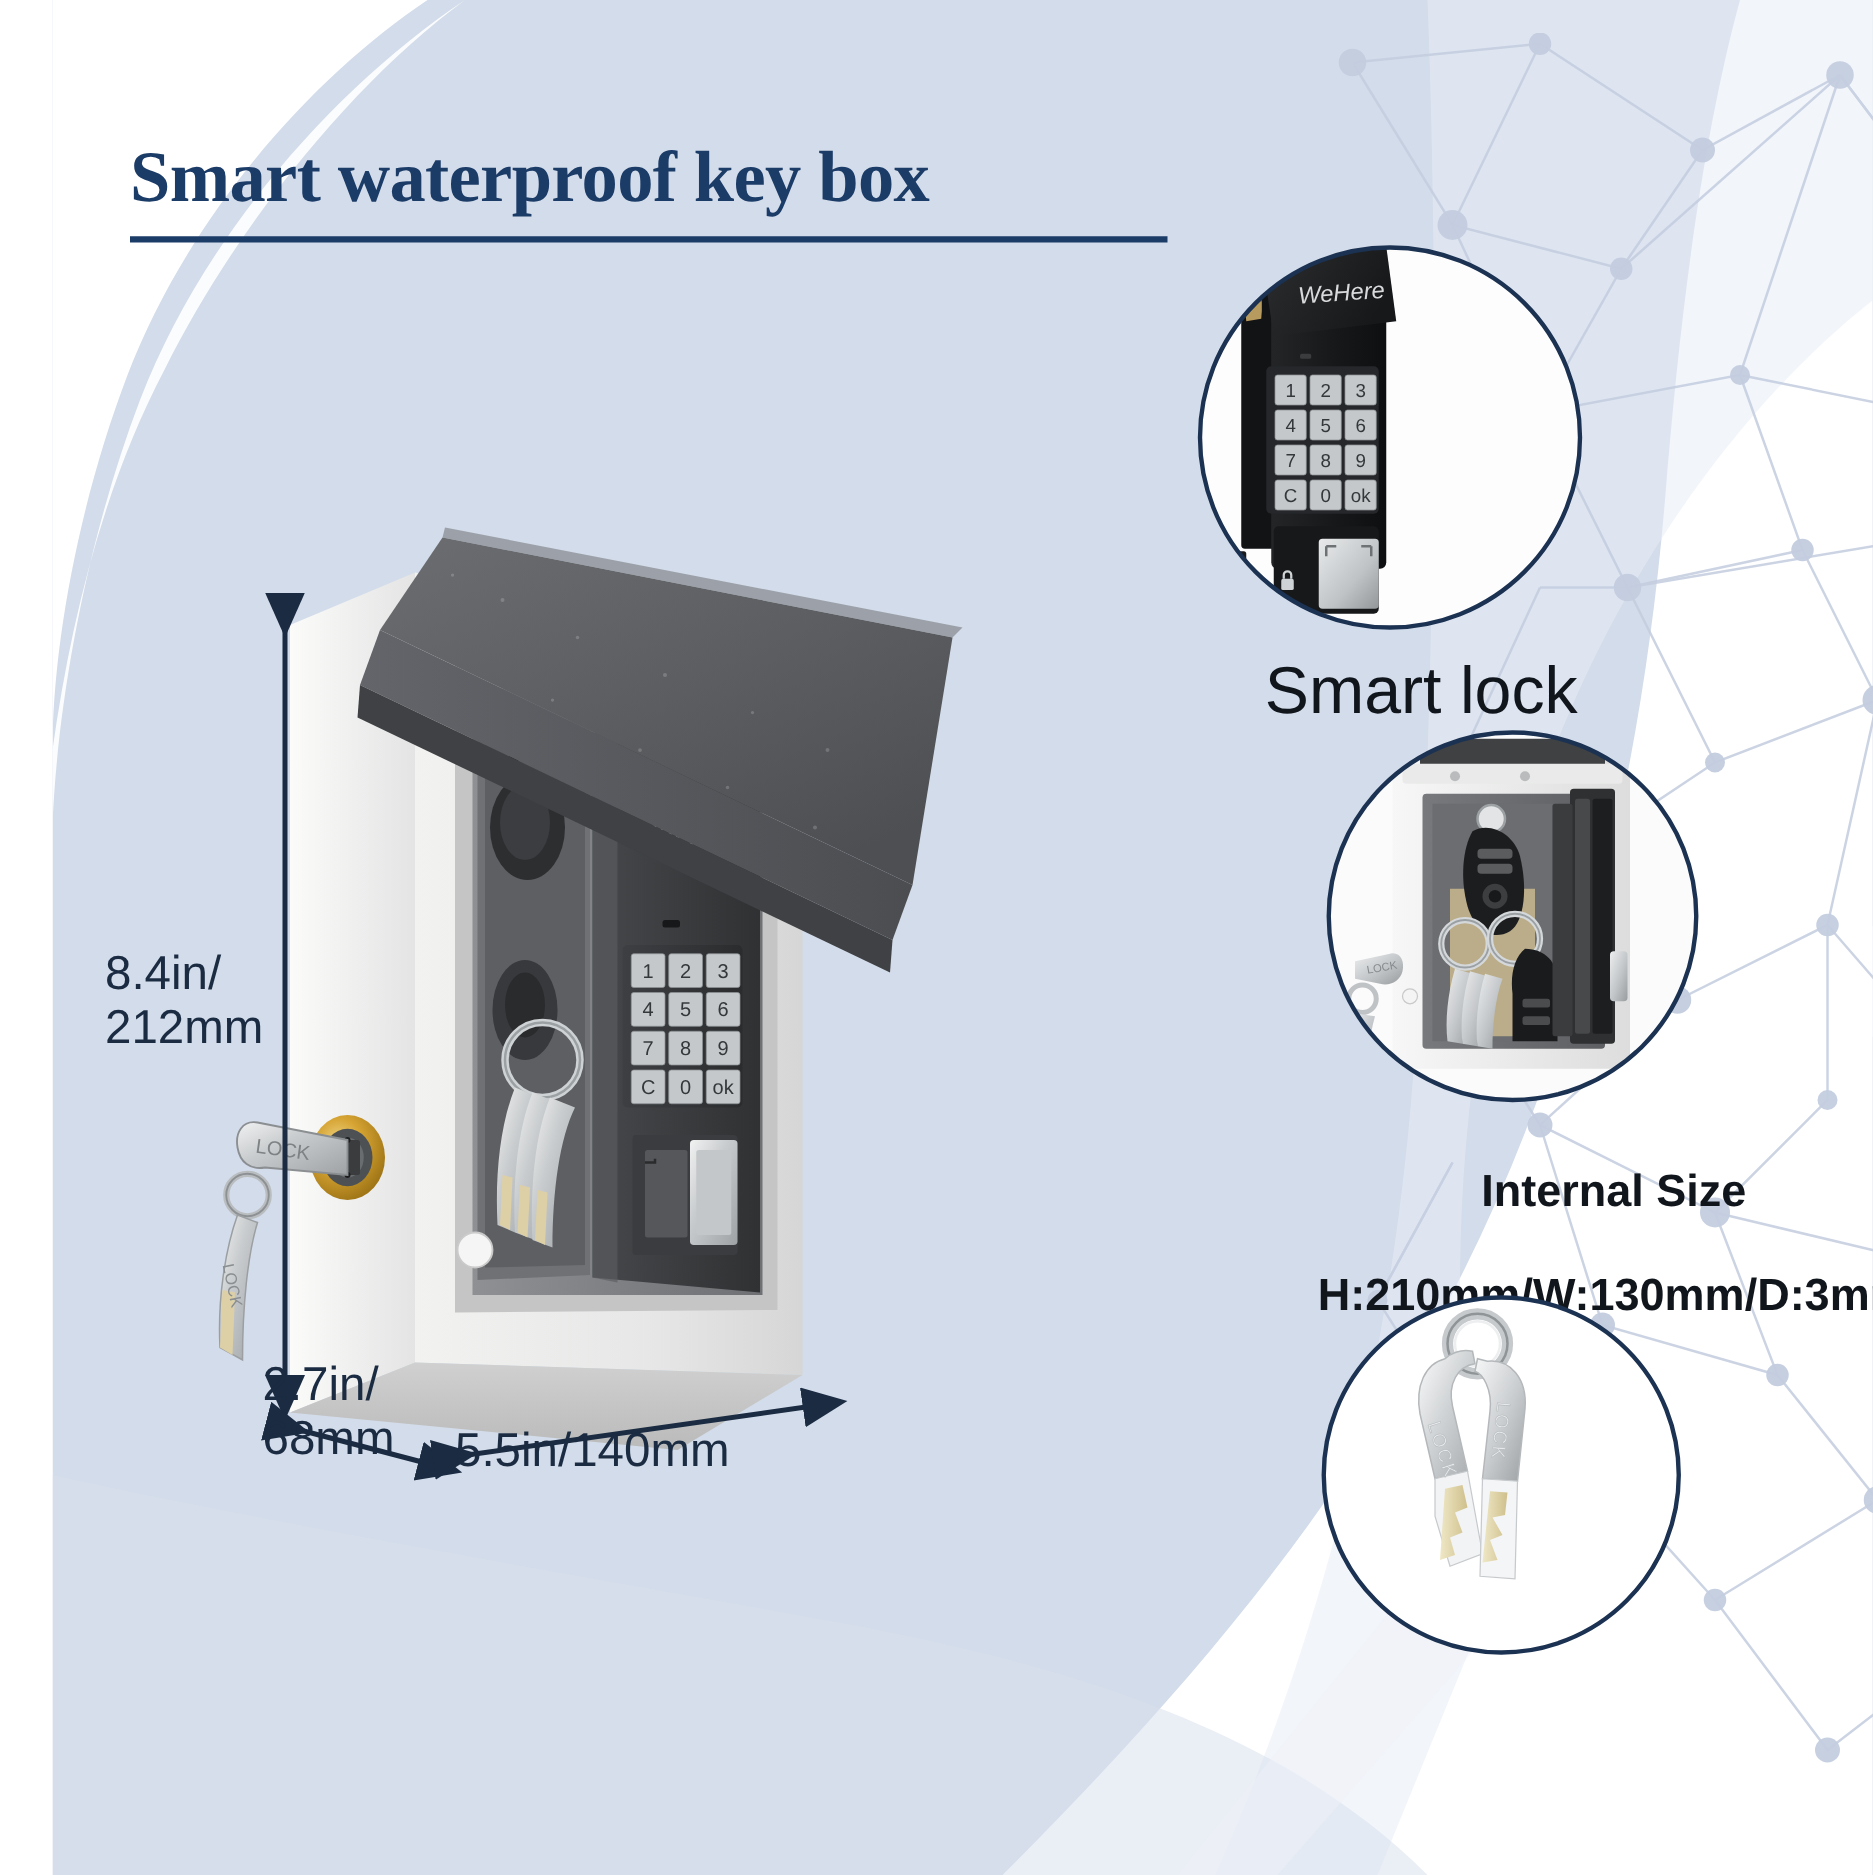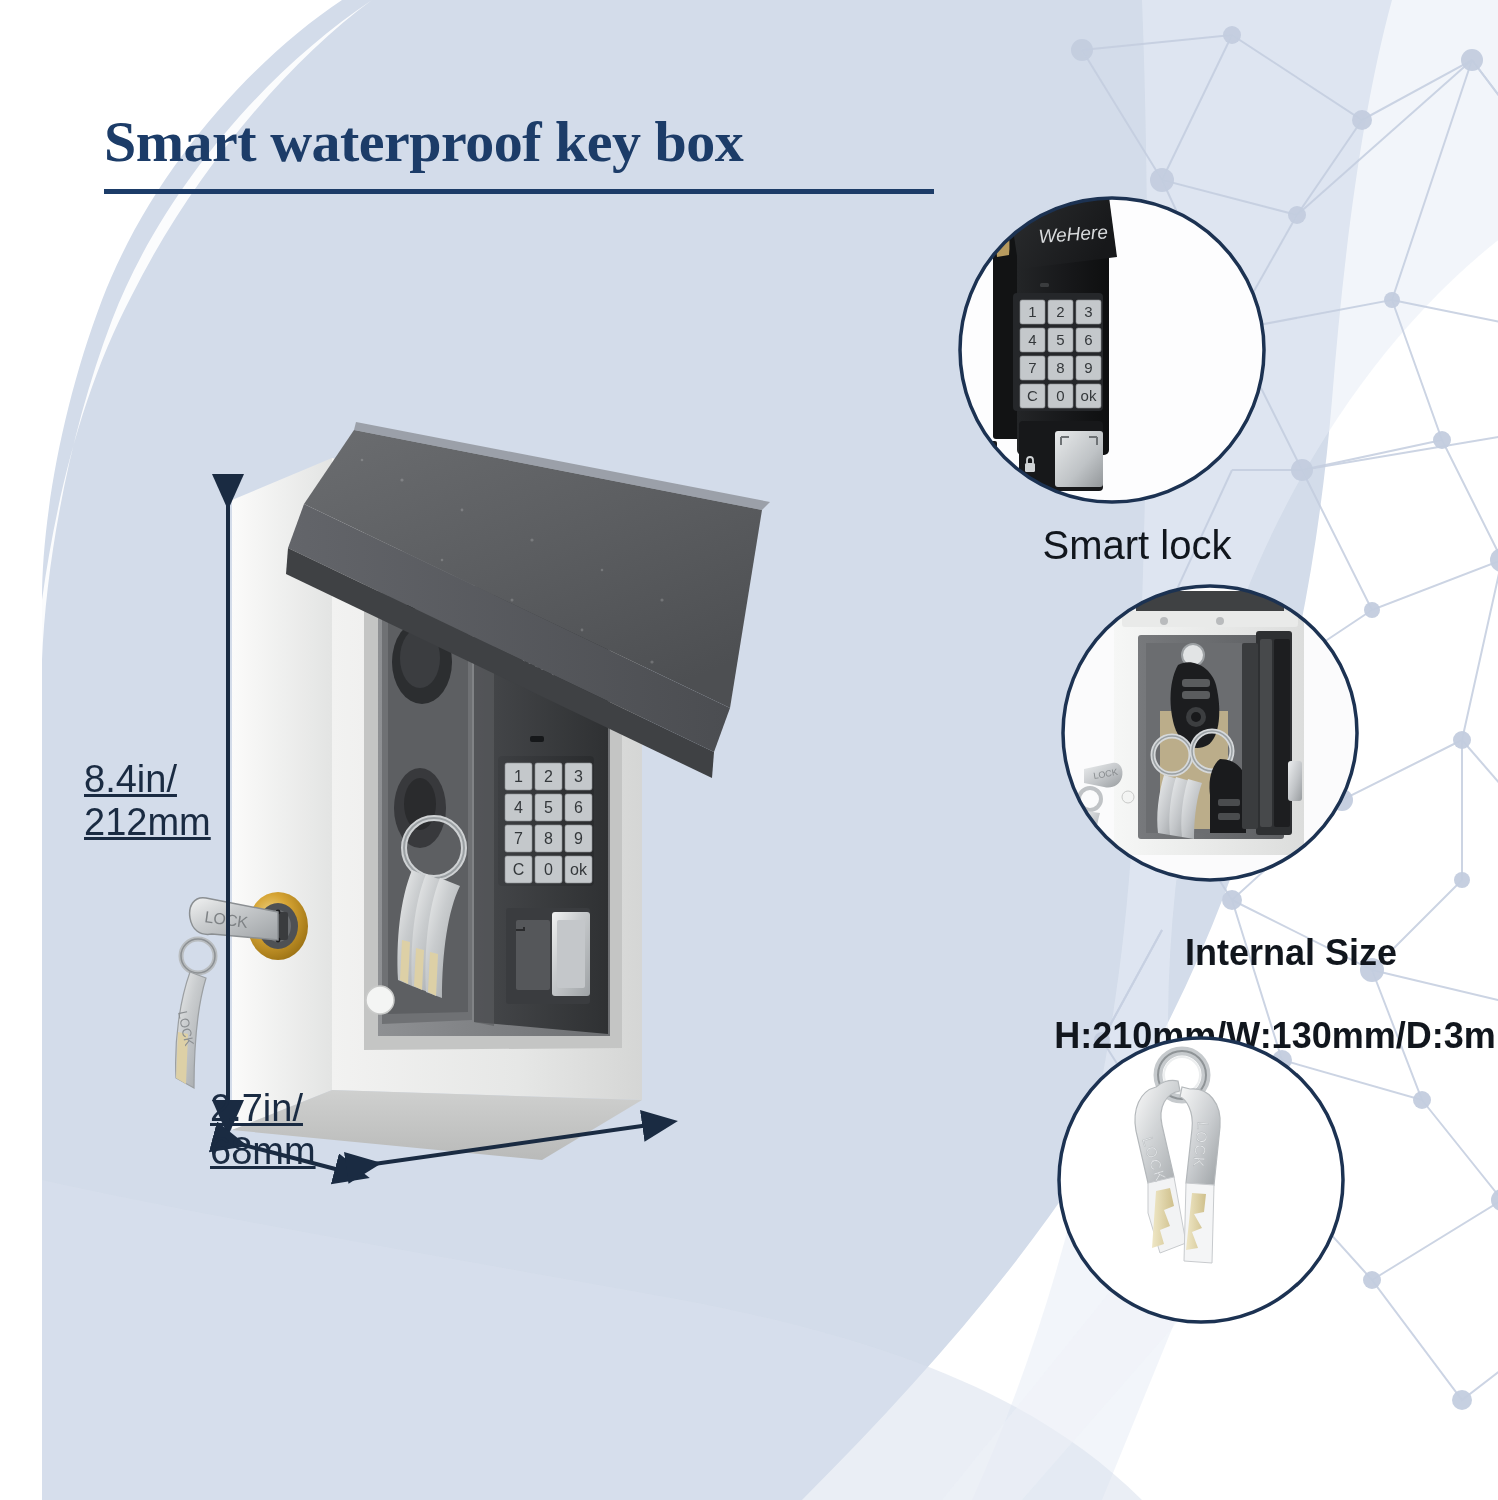--- a/index.html
+++ b/index.html
@@ -52,31 +52,30 @@
   .abs { position: absolute; }
 
   
   .dim-label {
     position: absolute;
     color: #1a2b42;
     font-size: 38px;
     line-height: 1.12;
     font-family: "Liberation Sans", sans-serif;
     white-space: pre-line;
-    text-decoration: underline;
   }
   #dim-height { left: 42px; top: 758px; }
   #dim-depth  { left: 168px; top: 1087px; }
   #dim-width  { left: 322px; top: 1140px; white-space: nowrap; }
 
   
   .callout-caption {
     position: absolute;
     color: #11161d;
-    font-size: 40px;
+    font-size: 53px;
     text-align: center;
     line-height: 1.16;
     white-space: pre-line;
     font-family: "Liberation Sans", sans-serif;
   }
   #caption-smart-lock  { left: 900px; top: 522px; width: 390px; }
   #caption-internal    { left: 1000px; top: 890px; width: 498px; font-size: 36px; font-weight: bold; }
   #caption-keys        { left: 920px; top: 1342px; width: 440px; }
 </style>
 </head>
@@ -378,20 +377,21 @@
 
     <line x1="198" y1="1144" x2="320" y2="1176" stroke="#1a2b42" stroke-width="4" marker-start="url(#ah2)" marker-end="url(#ah)"></line>
 
     <line x1="332" y1="1164" x2="628" y2="1122" stroke="#1a2b42" stroke-width="4" marker-start="url(#ah2)" marker-end="url(#ah)"></line>
   </svg>
 
   <div class="dim-label" id="dim-height">8.4in/
 212mm</div>
   <div class="dim-label" id="dim-depth">2.7in/
 68mm</div>
+  <div class="dim-label" id="dim-width">5.5in/140mm</div>
 
   <svg class="abs" style="left:915px; top:195px; width:310px; height:320px;" viewBox="0 0 310 320">
     <defs>
       <clipPath id="clipC1">
           <circle cx="155" cy="155" r="152"></circle>
         </clipPath>
       <linearGradient id="c1Body" x1="0" y1="0" x2="1" y2="0">
         <stop offset="0%" stop-color="#232527"></stop>
         <stop offset="55%" stop-color="#17181a"></stop>
         <stop offset="100%" stop-color="#0e0f10"></stop>

